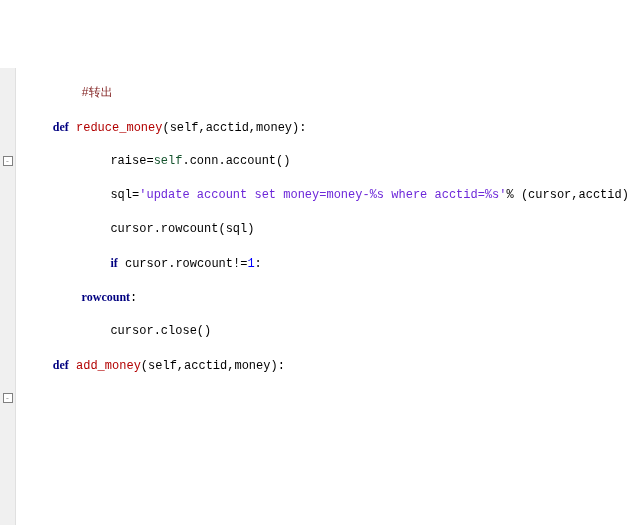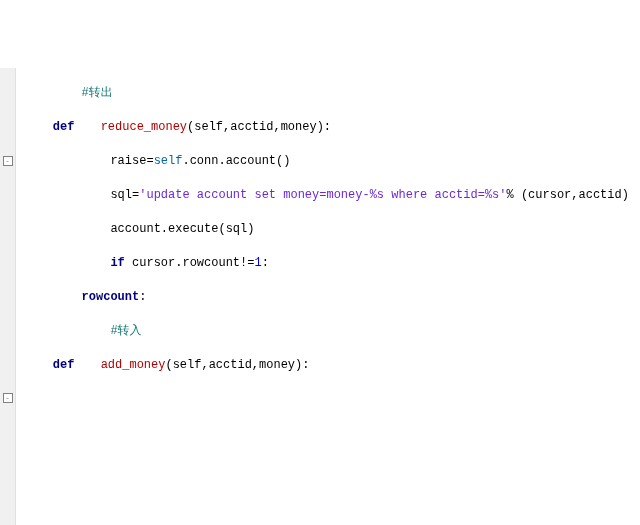--- a/index.html
+++ b/index.html
@@ -31,50 +31,50 @@
       line-height: 8px;
       text-align: center;
       color: #808080;
       background: #fff;
     }
     .code {
       padding-left: 8px;
       color: #000000;
     }
     .line { height: 17px; }
-    .kw { color: #000080; font-weight: bold; }
-    .fn { color: #b20000; margin-left: 19px; }
+    .kw { color: #000080; font-weight: bold; font-family: Liberation Serif, serif; }
+    .fn { color: #b20000; }
     .str { color: #6d28d9; }
     .num { color: #0000ff; }
-    .comment { color: #0f766e; }
-    .self { color: #0369a1; }
+    .comment { color: #7f1d1d; }
+    .self { color: #14532d; }
   </style>
 </head>
 <body>
 
 
 
 <div class="editor">
   <div class="gutter">
     <div style="height:17px"></div>
     <div class="fold-mark">-</div>
     <div style="height:153px"></div>
     <div class="fold-mark">-</div>
     <div style="height:153px"></div>
     
   </div>
   <div class="code">
 <div class="line"><span>        </span><span class="comment">#转出</span></div>
 <div class="line"><span>    </span><span class="kw">def</span> <span class="fn">reduce_money</span><span>(self,acctid,money):</span></div>
 <div class="line"><span>            </span><span>raise=</span><span class="self">self</span><span>.conn.account()</span></div>
 <div class="line"><span>            </span><span>sql=</span><span class="str">'update account set money=money-%s where acctid=%s'</span><span>% (cursor,acctid)</span></div>
-<div class="line"><span>            </span><span>account.execute(sql)</span></div>
+<div class="line"><span>            </span><span>cursor.rowcount(sql)</span></div>
 <div class="line"><span>            </span><span class="kw">if</span><span> </span><span>cursor.rowcount!=</span><span class="num">1</span><span>:</span></div>
 <div class="line"><span>        </span><span class="kw">rowcount</span><span>:</span></div>
-<div class="line"><span>            </span><span class="comment">#转入</span></div>
+<div class="line"><span>            </span><span>cursor.close()</span></div>
 <div class="line"><span>    </span><span class="kw">def</span> <span class="fn">add_money</span><span>(self,acctid,money):</span></div>
 
 
 
 
 
 
 
 
 

